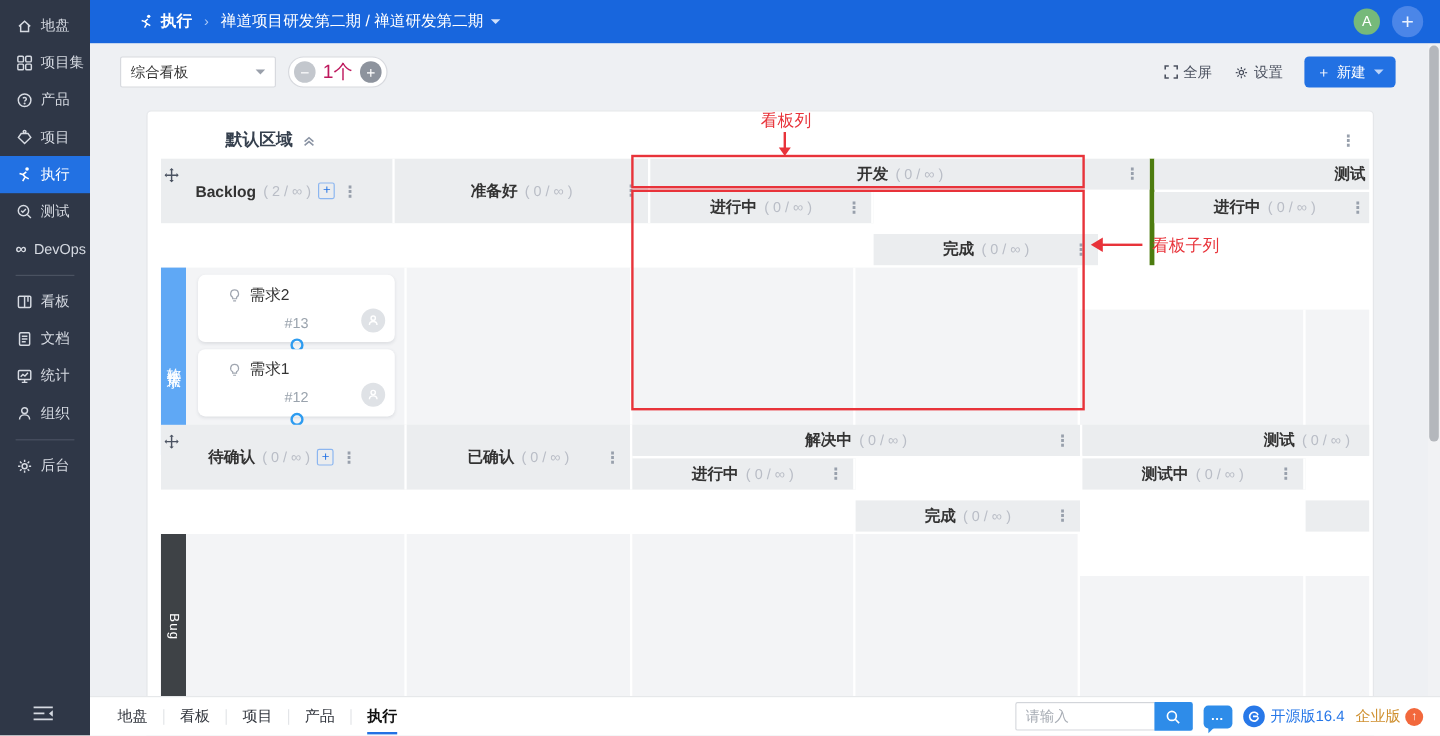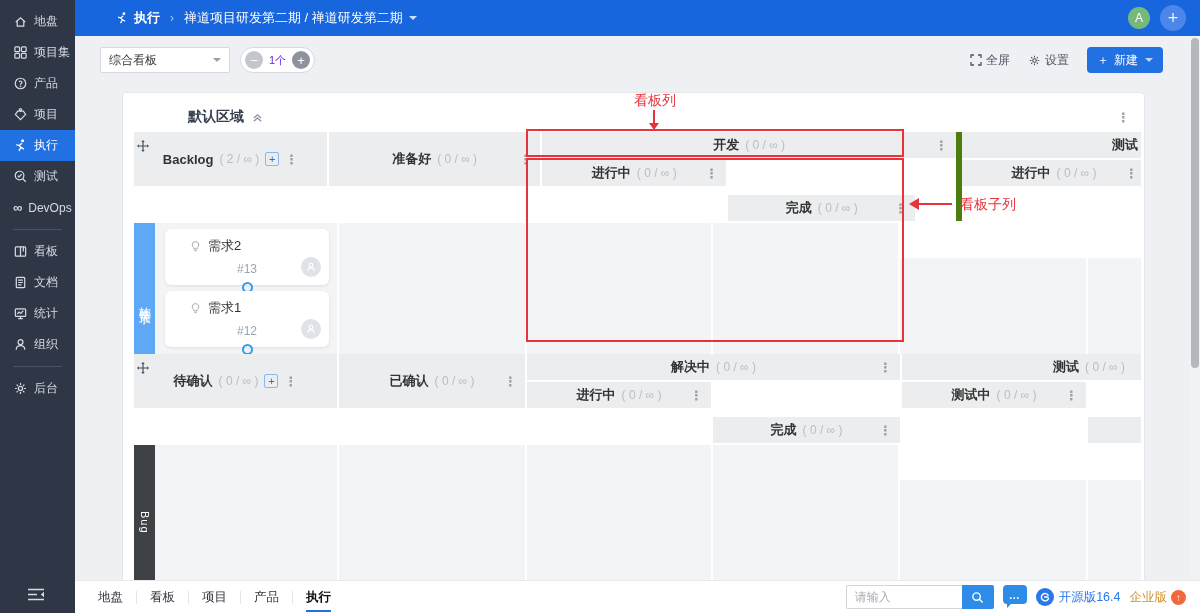--- a/index.html
+++ b/index.html
@@ -26,21 +26,21 @@
   .avatar { width:22px; height:22px; border-radius:50%; background:#76b97a; color:#fff; font-size:12px; display:flex; align-items:center; justify-content:center; }
   .plus-btn { width:26px; height:26px; border-radius:50%; background:#4b86e8; color:#eaf2ff; font-size:18px; display:flex; align-items:center; justify-content:center; }
 
   
   .select-box { position:absolute; left:100px; top:47px; width:130px; height:26px; background:#fff; border:1px solid #d7d9de; border-radius:2px; display:flex; align-items:center; padding:0 8px; font-size:12px; color:#333; z-index:5; }
   .select-box .caret { border-top-color:#9aa0ab; margin-left:auto; }
   .count-pill { position:absolute; left:240px; top:47px; height:26px; border:1px solid #d7d9de; border-radius:13px; background:#fff; display:flex; align-items:center; padding:0 4px; gap:6px; z-index:5; }
   .circ { width:18px; height:18px; border-radius:50%; color:#fff; font-size:13px; display:flex; align-items:center; justify-content:center; line-height:1; }
   .circ.minus { background:#c3c7cd; }
   .circ.plus { background:#8d939d; }
-  .count-pill .num { font-size:11px; color:#6d28d9; }
+  .count-pill .num { font-size:16px; color:#be185d; }
   .tool-right { position:absolute; right:37px; top:47px; height:26px; display:flex; align-items:center; gap:18px; z-index:5; }
   .tool-link { display:flex; align-items:center; gap:4px; font-size:12px; color:#4c5260; cursor:pointer; }
   .create-btn { height:26px; background:#2271e3; border-radius:4px; color:#fff; font-size:12px; display:flex; align-items:center; padding:0 10px; gap:5px; cursor:pointer; }
   .create-btn .caret { border-top-color:#bcd4f8; margin-left:2px; }
 
   
   .region { position:absolute; left:122px; top:92px; width:1023px; height:521px; background:#fff; border:1px solid #e5e7ea; border-radius:4px 4px 0 0; z-index:1; }
   .region-head { position:absolute; left:33px; top:12px; height:24px; display:flex; align-items:center; gap:8px; }
   .region-title { font-size:14px; font-weight:bold; color:#36404e;padding-left:32px; }
   .dots-v { color:#98a0ac; font-weight:bold; font-size:13px; letter-spacing:0; line-height:1; cursor:pointer; }
@@ -87,21 +87,21 @@
   .sb-track { position:absolute; right:0; top:36px; width:10px; height:544px; background:#f1f2f4; z-index:15; }
   .sb-thumb { position:absolute; right:1px; top:2px; width:8px; height:330px; background:#b4b7bc; border-radius:4px; }
 
   
   .footer { position:absolute; left:75px; bottom:0; width:1125px; height:33px; background:#fff; border-top:1px solid #e6e8ea; display:flex; align-items:center; z-index:25; }
   .f-items { display:flex; align-items:center; margin-left:10px; }
   .f-item { font-size:12.5px; color:#30343c; padding:0 13px; cursor:pointer; position:relative; }
   .f-item.active { font-weight:bold; color:#111; }
   .f-item.active::after { content:""; position:absolute; left:13px; right:13px; bottom:-6px; height:2px; background:#2271e3; }
   .f-sep { width:1px; height:13px; background:#e3e5e8; }
-  .f-right { margin-left:auto; display:flex; margin-right:14px; gap:9px; }
+  .f-right { margin-left:auto; display:flex; align-items:center; margin-right:14px; gap:9px; }
   .search-wrap { display:flex; align-items:center; }
   .search-input { width:116px; height:24px; border:1px solid #d2d5da; border-right:none; border-radius:2px 0 0 2px; font-size:12px; padding:0 8px; color:#333; outline:none; font-family:inherit; }
   .search-input::placeholder { color:#a8adb5; }
   .search-btn { width:32px; height:24px; background:#2e8ce9; border-radius:0 2px 2px 0; display:flex; align-items:center; justify-content:center; cursor:pointer; }
   .chat-bubble { width:24px; height:19px; background:#2e8ce9; border-radius:4px; position:relative; display:flex; align-items:center; justify-content:center; color:#fff; font-weight:bold; font-size:11px; letter-spacing:1px; cursor:pointer; }
   .chat-bubble::after { content:""; position:absolute; left:4px; bottom:-4px; border:4px solid transparent; border-top-color:#2e8ce9; border-left-color:#2e8ce9; }
   .ver-open { color:#2878e8; font-size:12.5px; display:flex; align-items:center; gap:5px; cursor:pointer; }
   .ver-ent { color:#cf9030; font-size:12.5px; display:flex; align-items:center; gap:4px; cursor:pointer; }
   .up-circ { width:15px; height:15px; border-radius:50%; background:#f2683c; color:#fff; font-size:10px; display:flex; align-items:center; justify-content:center; }
   .logo-circ { width:18px; height:18px; border-radius:50%; background:#2878e8; display:flex; align-items:center; justify-content:center; }
@@ -300,21 +300,21 @@
           <span class="col-label">Backlog</span>
           <span class="col-count">( 2 / ∞ )</span>
           <span class="add-box">+</span>
           <span class="dots-v">⋮</span>
         </div>
         <div class="cell hdr-tall" style="width:224px">
           <span class="col-label">准备好</span>
           <span class="col-count">( 0 / ∞ )</span>
           <span class="dots-v menu-abs">⋮</span>
         </div>
-        <div class="grp" style="width:441px; border-right:6px solid #4d7c0f">
+        <div class="grp" style="width:441px; border-right:4px solid #4d7c0f">
           <div class="grp-head">
             <span class="col-label">开发</span>
             <span class="col-count">( 0 / ∞ )</span>
             <span class="dots-v menu-abs">⋮</span>
           </div>
           <div class="sub-row">
             <div class="cell" style="width:186px">
               <span class="col-label">进行中</span>
               <span class="col-count">( 0 / ∞ )</span>
               <span class="dots-v menu-abs">⋮</span>

